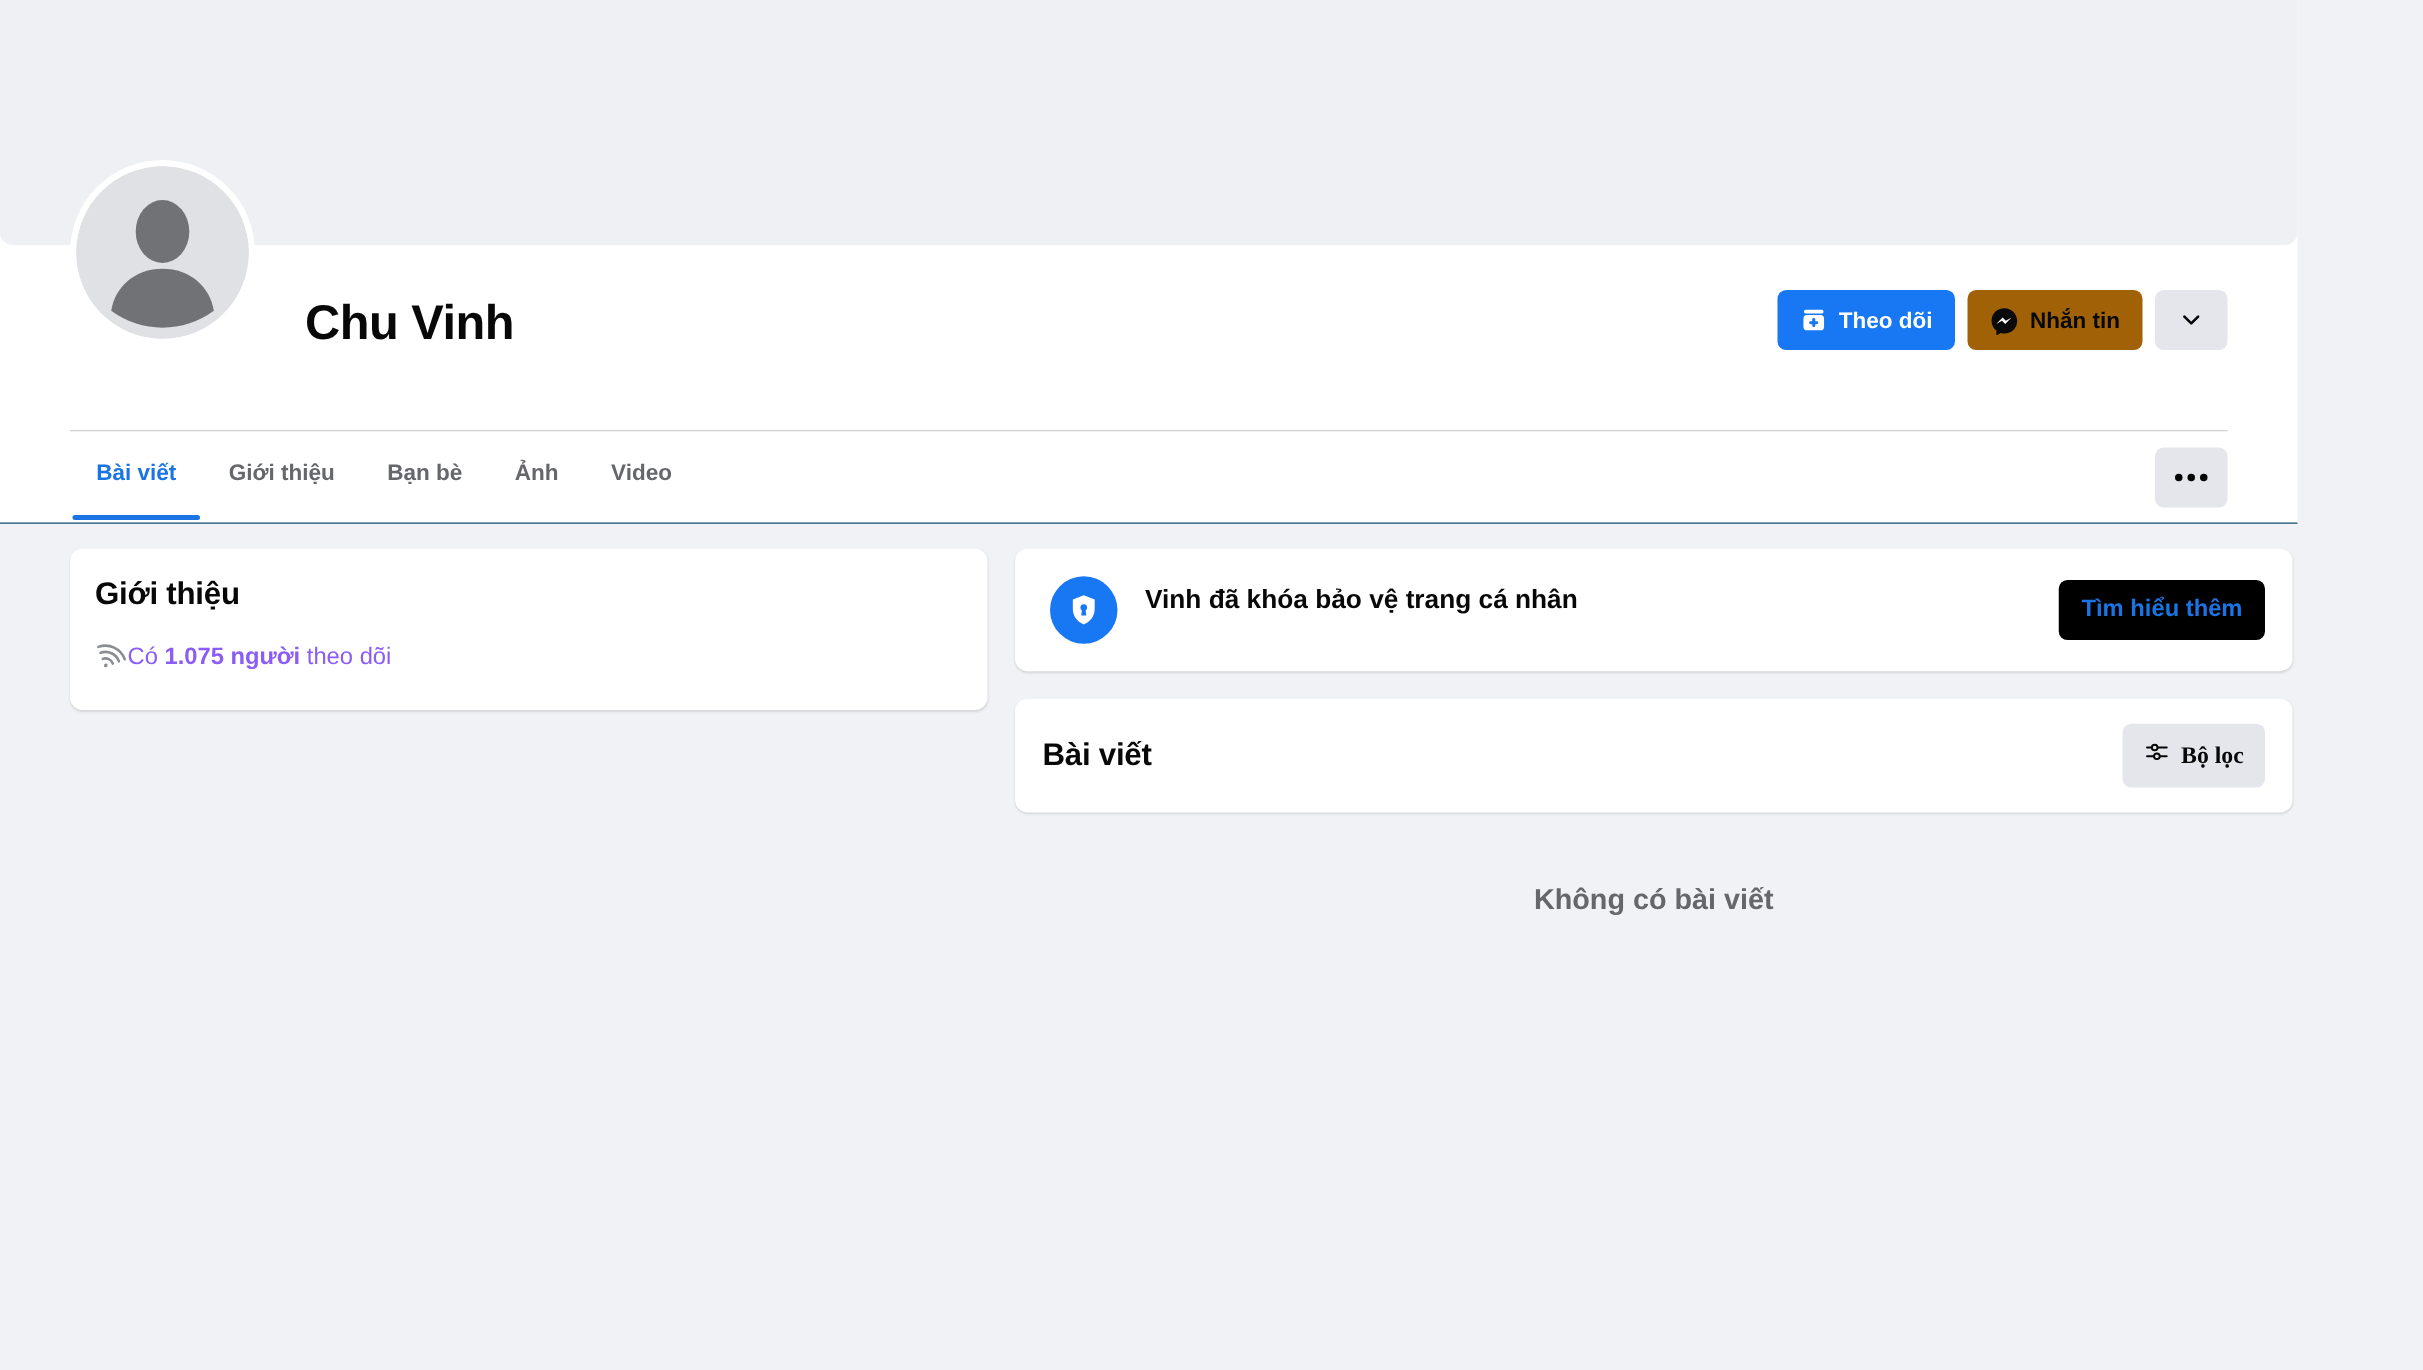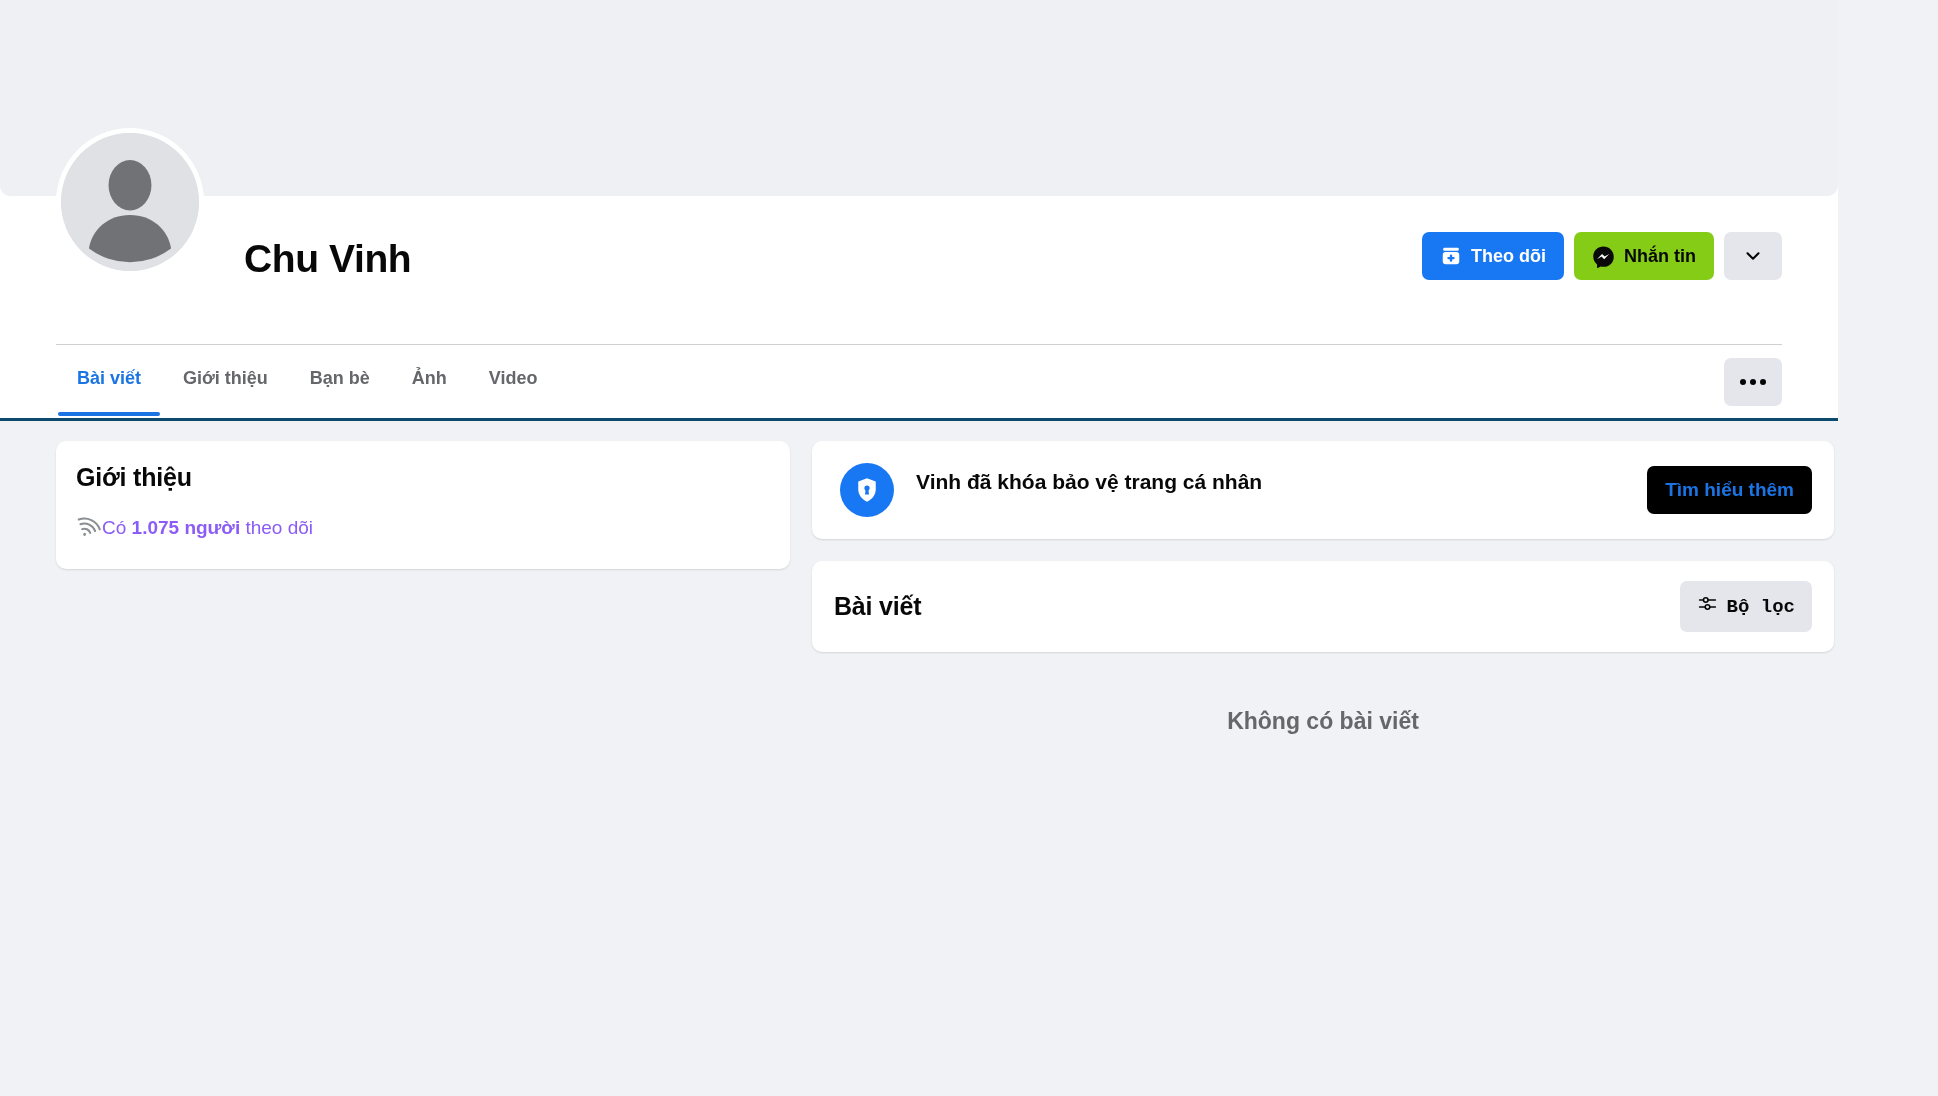--- a/index.html
+++ b/index.html
@@ -13,21 +13,21 @@
     background: #f0f2f5;
     font-family: "Liberation Sans", "DejaVu Sans", sans-serif;
     color: #050505;
     -webkit-font-smoothing: antialiased;
   }
 
   
   .profile-header {
     background: #ffffff;
     width: 1838px;
-    border-bottom: 3px solid #0c4a6e;
+    border-bottom: 1px solid #0c4a6e;
     position: relative;
   }
 
   .cover {
     background: #eef0f3;
     height: 196px;
     width: 1838px;
     border-bottom-left-radius: 10px;
     border-bottom-right-radius: 10px;
   }
@@ -91,21 +91,21 @@
     display: inline-flex;
     align-items: center;
     justify-content: center;
     gap: 9px;
     cursor: pointer;
     height: 48px;
     padding: 0 18px;
     white-space: nowrap;
   }
   .btn-primary { background: #1877f2; color: #ffffff; }
-  .btn-secondary { background: #84cc16; color: #080809; }
+  .btn-secondary { background: #a16207; color: #080809; }
   .btn-icon-only { width: 58px; padding: 0; background: #e4e6eb; }
 
   .btn svg { display: block; }
 
   
   .tabs-row {
     position: relative;
     padding: 0 56px;
     border-top: 1px solid #ced0d4;
     margin: 0 56px;
@@ -273,21 +273,21 @@
     color: #080809;
     letter-spacing: -0.2px;
   }
   .filter-btn {
     display: inline-flex;
     align-items: center;
     gap: 9px;
     background: #e4e6eb;
     border: none;
     border-radius: 7px;
-    font-family: Liberation Mono, monospace;
+    font-family: Liberation Serif, serif;
     font-size: 19px;
     font-weight: 600;
     color: #080809;
     padding: 12px 17px;
     cursor: pointer;
   }
 
   .empty-state {
     text-align: center;
     font-size: 23px;

